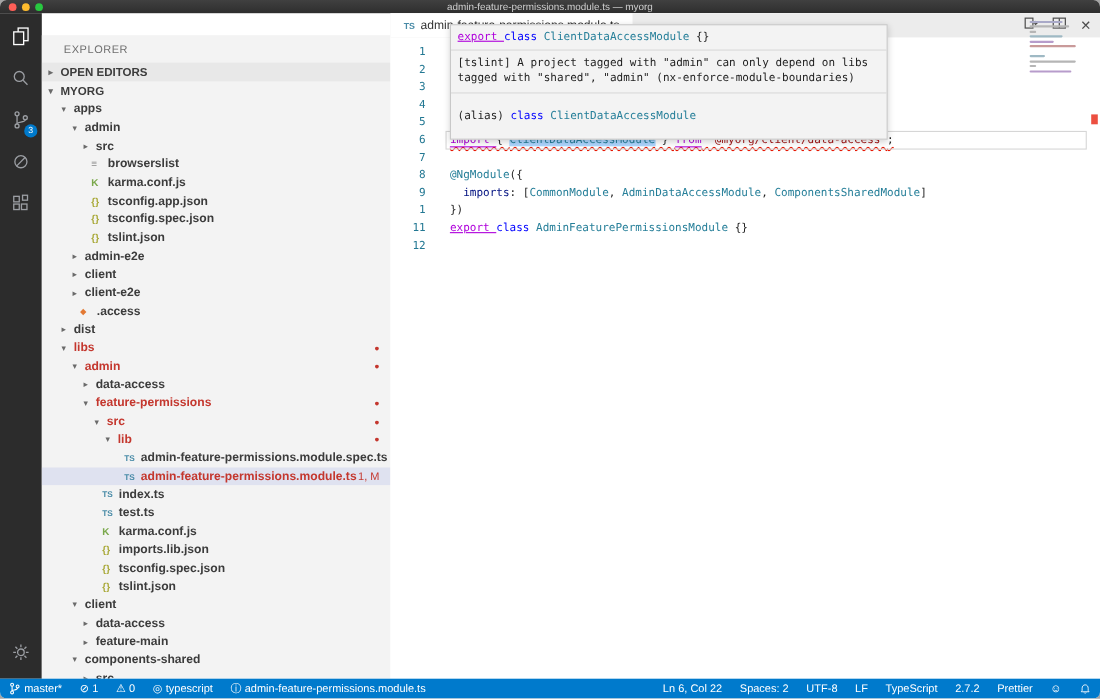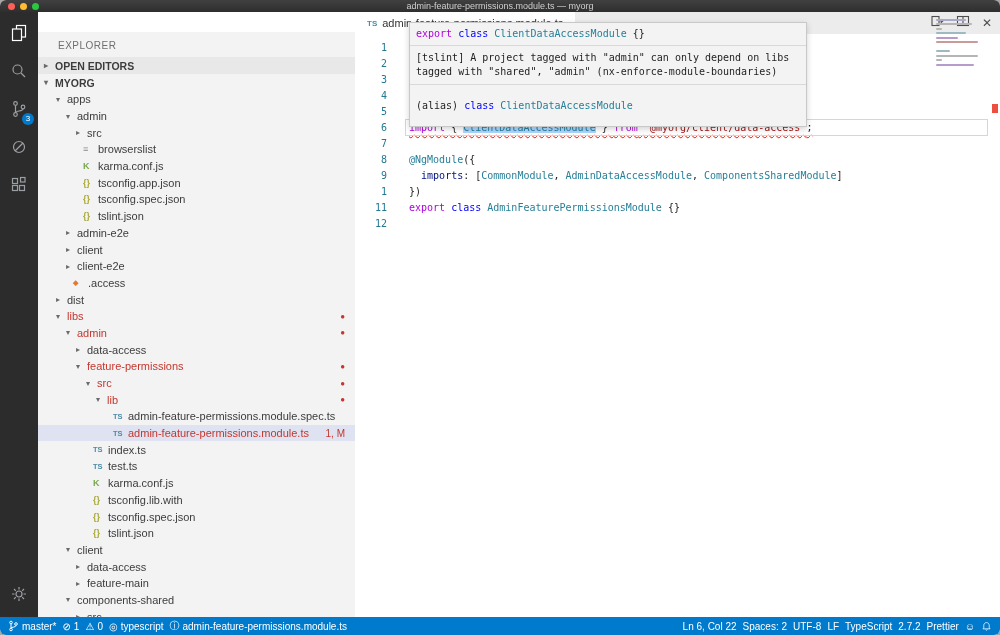--- a/index.html
+++ b/index.html
@@ -37,21 +37,21 @@
   .act-settings svg{stroke:#9b9ea3;fill:none;stroke-width:1.2;}
 
   
   .sidebar{width:317px;flex:none;background:#f3f3f3;position:relative;overflow:hidden;font-size:11px;color:#3c3c3c;margin-top:20px;}
   .sidebar-title{padding:8px 0 6px 20px;font-size:10px;letter-spacing:.5px;color:#6f6f6f;}
   .section{height:17px;display:flex;align-items:center;font-size:10.5px;font-weight:700;color:#3c3c3c;padding-left:6px;cursor:pointer;}
   .section.shaded{background:#e8e8e8;}
   .chev{width:11px;flex:none;color:#6a6a6a;font-size:8px;text-align:left;}
   .tree-row{height:16.7px;display:flex;align-items:center;cursor:pointer;position:relative;}
   .tree-row.selected{background:#dfe2f0;}
-  .tree-row .tlabel{white-space:nowrap;}
+  .tree-row .tlabel{white-space:nowrap;font-weight:bold;}
   .tree-row.error .tlabel{color:var(--error);}
   .fico{width:15px;flex:none;font-weight:bold;}
   .fico.ts{color:#498ba7;font-size:7.5px;}
   .fico.json{color:#a8a836;font-size:9px;}
   .fico.karma{color:#7aa84b;font-size:9px;}
   .fico.browserslist{color:#8a8a8a;font-size:9px;}
   .fico.git{color:#e37933;font-size:7px;}
   .tbadge{margin-left:auto;margin-right:10px;color:var(--error);font-size:10px;flex:none;}
   .tdot{margin-left:auto;margin-right:10px;color:var(--error);font-size:8px;flex:none;}
 
@@ -64,39 +64,39 @@
   .editor-actions .ea{cursor:pointer;display:flex;align-items:center;}
   .editor-actions svg{stroke:#4d4d4d;fill:none;stroke-width:1.1;}
   .ea-close{font-size:12px;line-height:12px;color:#4d4d4d;}
 
   .code{position:absolute;top:22px;bottom:0;left:0;right:0;padding-top:6px;font-family:"DejaVu Sans Mono",monospace;font-size:10px;line-height:16px;}
   .code-line{display:flex;height:16px;position:relative;white-space:pre;}
   .gutter{width:40px;flex:none;text-align:right;padding-right:8px;color:#237893;}
   .ltext{flex:none;margin-left:14px;color:#000;}
   .ltext.squiggle{text-decoration-line:underline;text-decoration-style:wavy;text-decoration-color:var(--squiggle);text-decoration-thickness:1px;text-underline-offset:3px;}
   .code-line.current::after{content:"";position:absolute;left:50px;right:12px;top:-1px;bottom:0;border:1px solid #d6d6d6;pointer-events:none;}
-  .tok-kw{color:var(--kw);} .tok-sto{color:var(--sto);} .tok-ty{color:var(--ty);}
+  .tok-kw{color:var(--kw);text-decoration:underline;} .tok-sto{color:var(--sto);} .tok-ty{color:var(--ty);}
   .tok-st{color:var(--st);} .tok-vr{color:var(--vr);} .tok-pl{color:#1e1e1e;}
   .word-sel{background:var(--selection);}
 
   
   .minimap{position:absolute;top:4px;right:22px;width:42px;}
   .mini-bar{height:2px;margin:2.5px 0;border-radius:1px;}
   .ovr-mark{position:absolute;right:2px;top:92px;width:6px;height:9px;background:rgba(229,20,0,.75);}
 
   
   .hover{position:absolute;left:54px;top:10px;width:398px;background:#f3f3f3;border:1px solid #c8c8c8;z-index:20;font-family:"DejaVu Sans Mono",monospace;font-size:10px;box-shadow:0 2px 6px rgba(0,0,0,.18);}
   .hover-sig{padding:4px 6px;line-height:14px;white-space:pre;}
   .hover-msg{padding:5px 6px;border-top:1px solid #d9d9d9;line-height:14px;color:#1e1e1e;white-space:normal;}
   .hover-alias{padding:13px 6px;border-top:1px solid #d9d9d9;line-height:15px;}
   .hover-code-line{white-space:pre;}
 
   
   .statusbar{position:absolute;bottom:0;left:0;right:0;height:18px;background:var(--accent);color:#fff;display:flex;align-items:center;justify-content:space-between;font-size:10px;padding:0 8px;}
-  .sb-left,.sb-right{display:flex;align-items:flex-start;gap:6px;height:100%;}
+  .sb-left,.sb-right{display:flex;align-items:flex-start;gap:16px;height:100%;}
   .sb-item{display:flex;align-items:center;gap:3px;white-space:nowrap;cursor:pointer;height:100%;}
   .sb-glyph{font-size:10px;}
   .sb-item svg{stroke:#fff;fill:none;stroke-width:1;display:block;}
 </style>
 </head>
 <body>
 
 <div class="window">
 
   <div class="titlebar">
@@ -282,21 +282,21 @@
           <div class="tree-row" style="padding-left: 55px;">
             <span class="fico ts">TS</span>
             <span class="tlabel">test.ts</span>
           </div>
           <div class="tree-row" style="padding-left: 55px;">
             <span class="fico karma">K</span>
             <span class="tlabel">karma.conf.js</span>
           </div>
           <div class="tree-row" style="padding-left: 55px;">
             <span class="fico json">{}</span>
-            <span class="tlabel">tsconfig.lib.with</span>
+            <span class="tlabel">imports.lib.json</span>
           </div>
           <div class="tree-row" style="padding-left: 55px;">
             <span class="fico json">{}</span>
             <span class="tlabel">tsconfig.spec.json</span>
           </div>
           <div class="tree-row" style="padding-left: 55px;">
             <span class="fico json">{}</span>
             <span class="tlabel">tslint.json</span>
           </div>
           <div class="tree-row" style="padding-left: 28px;">

